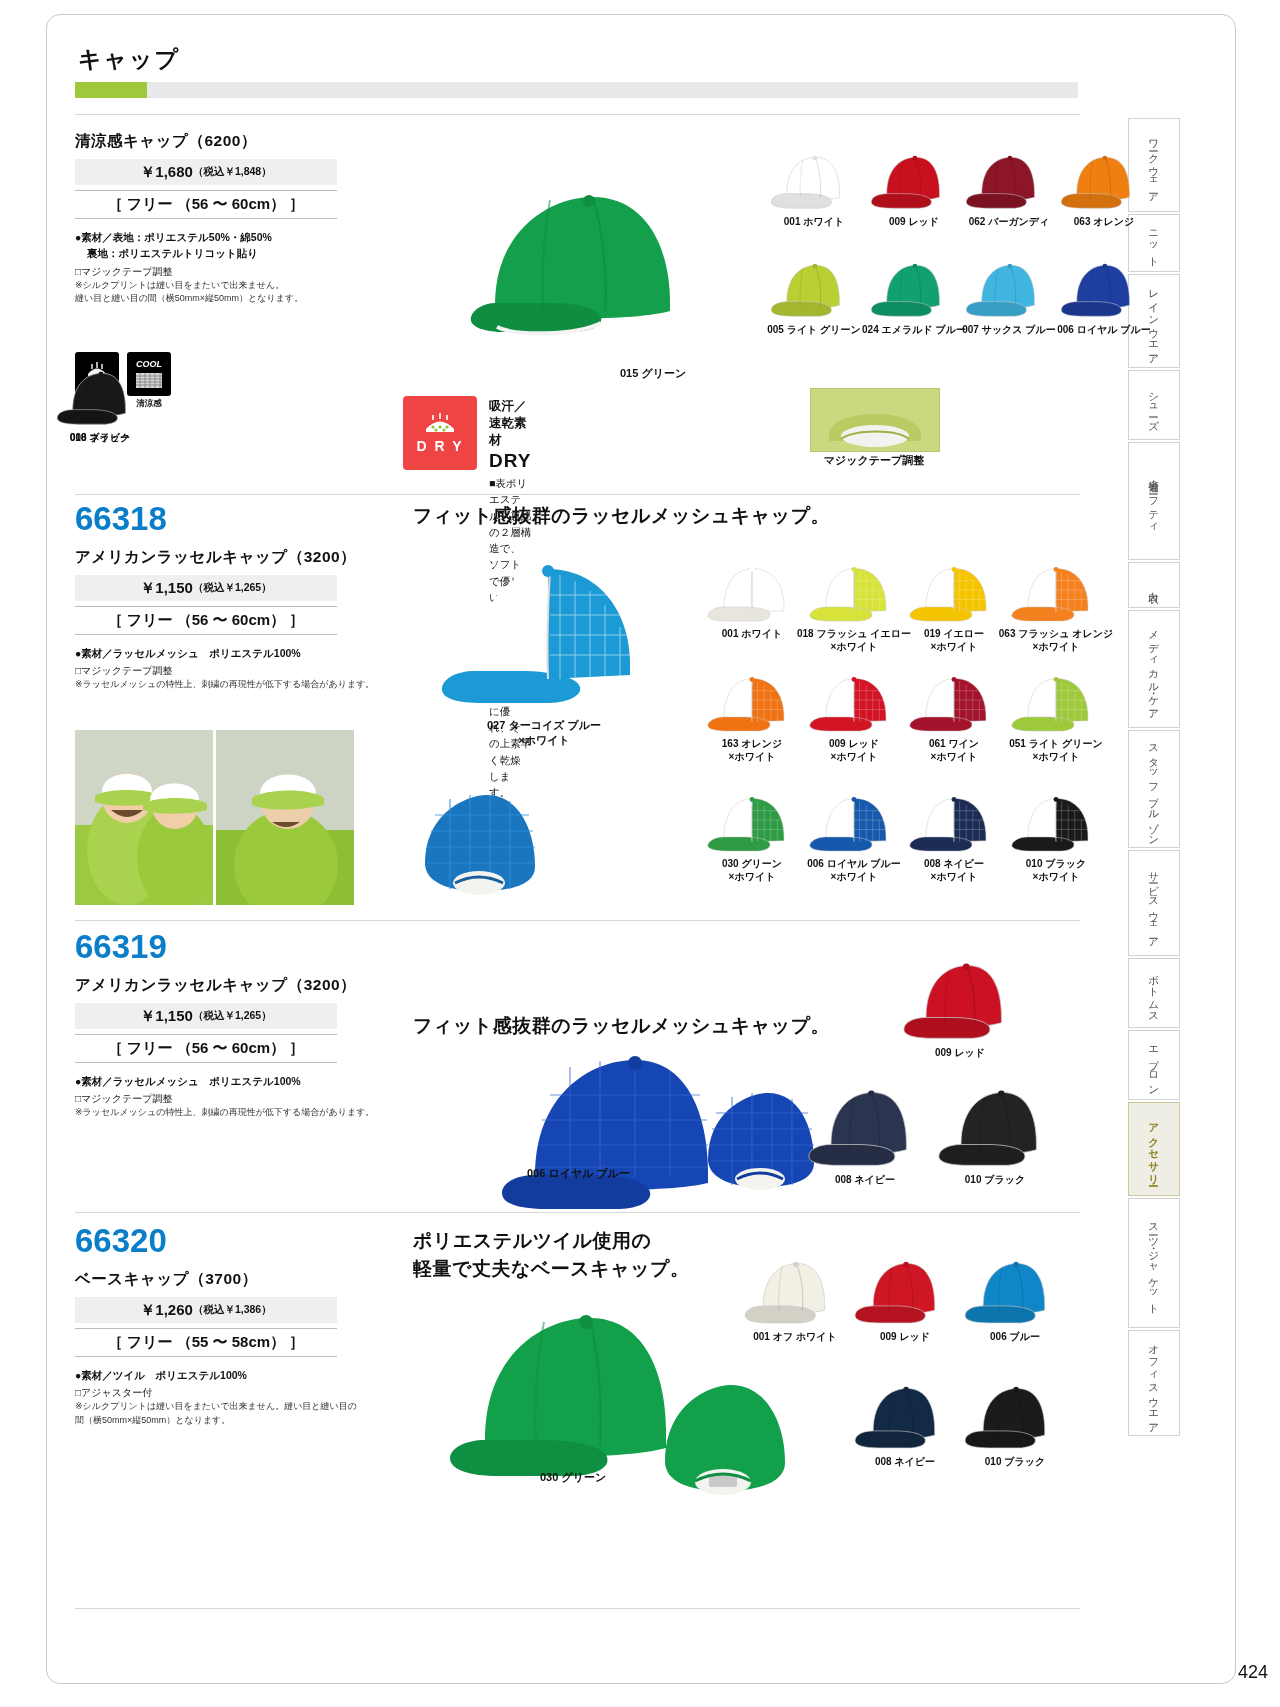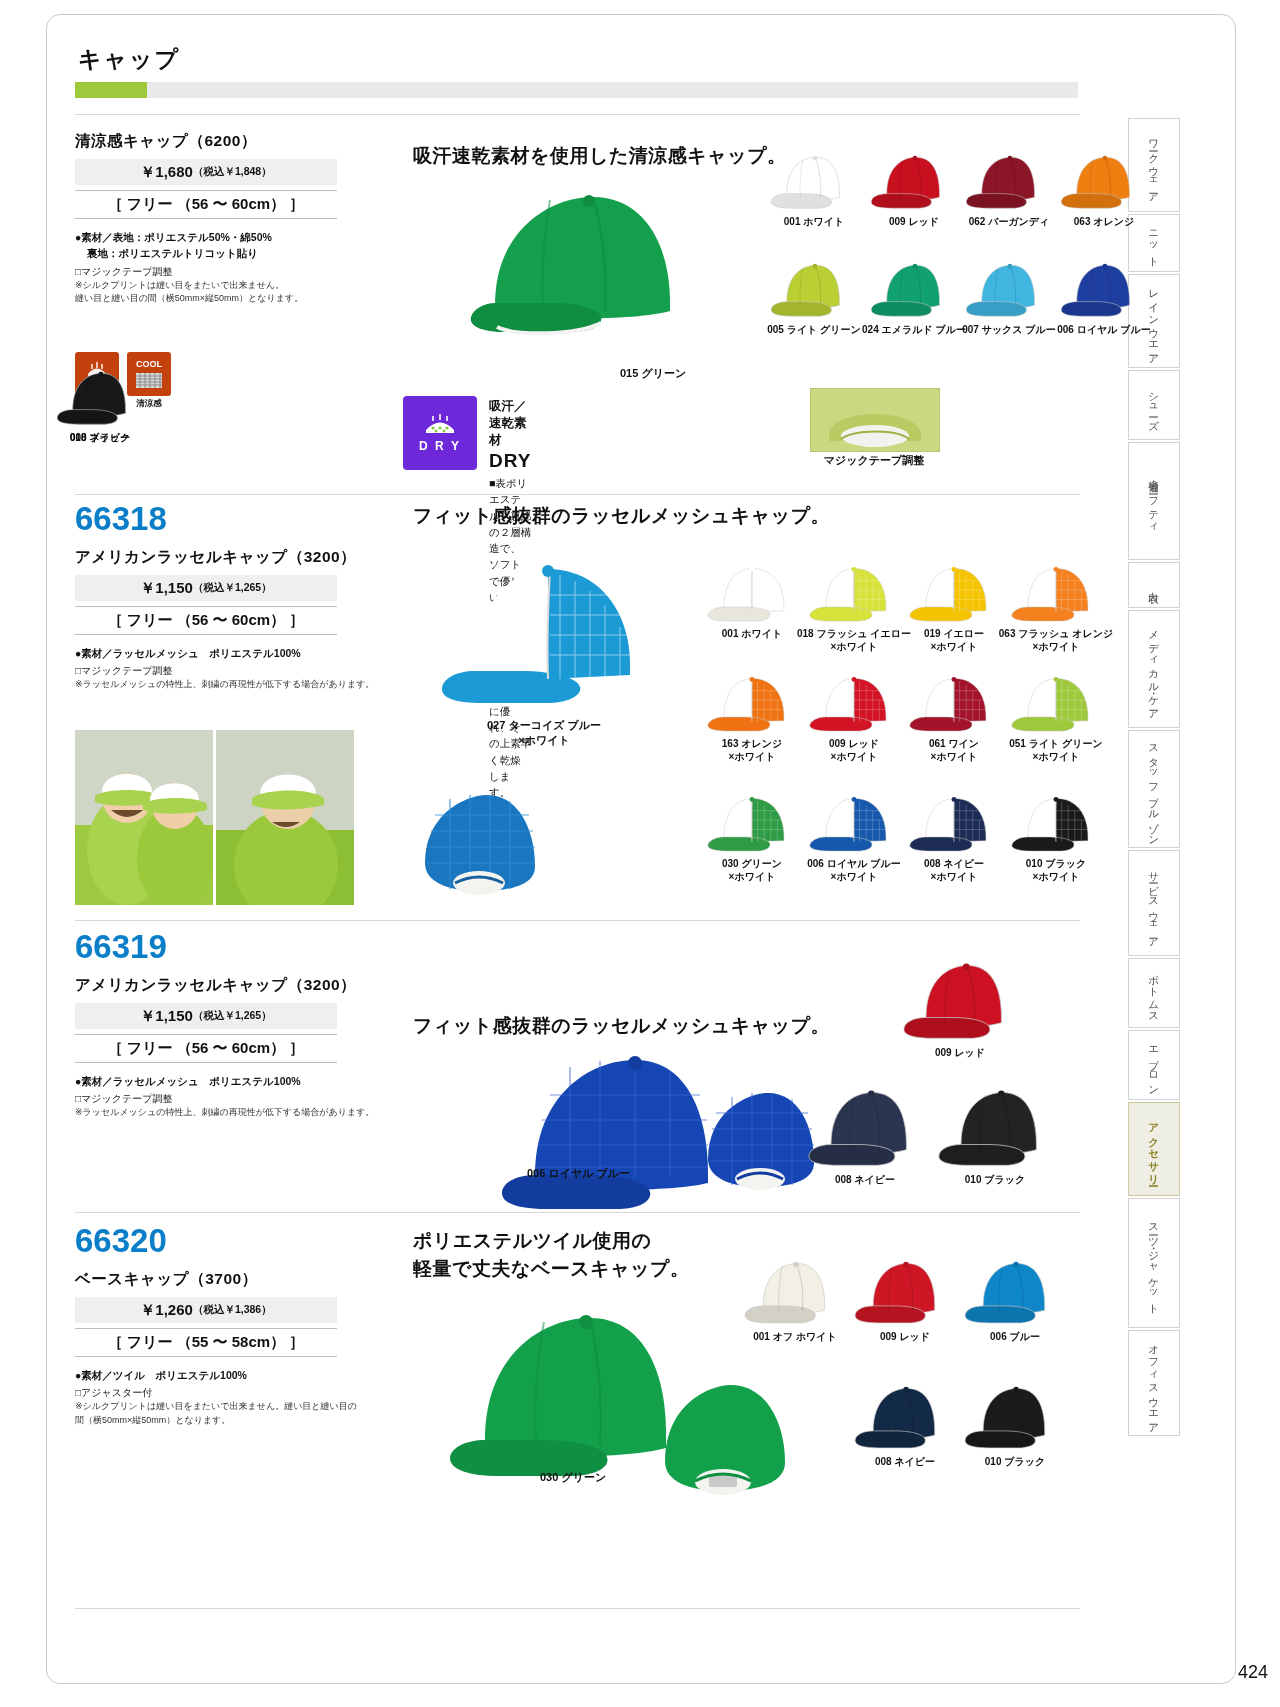--- a/index.html
+++ b/index.html
@@ -62,31 +62,31 @@
   .capwrap{position:absolute;}
   .swatch{position:absolute;text-align:center;}
   .swatch .lbl{font-size:10px;margin-top:2px;line-height:1.25;white-space:nowrap;font-weight:bold;}
   .swatch .lbl .num{font-weight:bold;}
   .bigcap-label{position:absolute;font-size:11px;font-weight:bold;white-space:nowrap;}
 
   
   .icons{position:absolute;display:flex;gap:8px;}
   .iconbox{width:44px;text-align:center;}
   .iconbox .sq{
-    width:44px;height:44px;background:#c2410c;border-radius:3px;position:relative;
+    width:44px;height:44px;background:#000000;border-radius:3px;position:relative;
     display:flex;flex-direction:column;align-items:center;justify-content:flex-end;
-    color:#fff;font-size:9px;font-weight:bold;padding-bottom:3px;box-sizing:border-box;
+    color:#fff;font-size:9px;font-weight:bold;padding-bottom:3px;box-sizing:border-box;font-style:italic;
   }
   .iconbox .cap2{font-size:8.5px;margin-top:2px;color:#222;font-weight:bold;}
 
   .drybox{position:absolute;}
   .drybox .gbox{
-    width:74px;height:74px;background:#6d28d9;border-radius:4px;color:#fff;
+    width:74px;height:74px;background:#ef4444;border-radius:4px;color:#fff;
     display:flex;flex-direction:column;align-items:center;justify-content:center;
-    font-size:12px;font-weight:bold;letter-spacing:2px;
+    font-size:14px;font-weight:bold;letter-spacing:2px;
   }
   .drybox .dtext{position:absolute;left:86px;top:2px;}
   .drybox .dtitle{font-size:12.5px;font-weight:bold;}
   .drybox .dbig{font-size:19px;font-weight:bold;letter-spacing:1px;margin-top:1px;}
   .drybox .dlist{font-size:10.5px;line-height:1.55;margin-top:3px;}
 
   .photos{position:absolute;display:flex;gap:3px;}
   .photo{width:138px;height:175px;position:relative;overflow:hidden;background:#cfd8c9;}
 
   .pageno{position:absolute;right:52px;bottom:24px;font-size:18px;font-weight:normal;}
@@ -189,21 +189,20 @@
           <g stroke="#8a8a8a" stroke-width="1">
             <path d="M2 5h26M2 8h26M2 11h26M2 14h26"></path>
             <path d="M6 2v15M11 2v15M16 2v15M21 2v15M26 2v15"></path>
           </g>
         </svg>
       </div>
       <div class="cap2">清涼感</div>
     </div>
   </div>
 
-  <div style="position:absolute;left:413px;top:143px;" class="headline">吸汗速乾素材を使用した清涼感キャップ。</div>
 
   <div class="capwrap" style="left:455px;top:175px;">
     <svg width="250" height="180" viewBox="0 0 250 180">
       <path d="M40 130 C40 55 95 22 138 22 C188 22 215 68 215 128 L215 136 C180 146 70 146 40 136 Z" fill="#139f4b"></path>
       <path d="M40 128 C30 128 18 134 16 142 C14 151 26 156 46 157 L120 157 C138 156 148 150 146 142 C144 133 120 128 96 128 Z" fill="#0f8d41"></path>
       <path d="M42 152 C60 161 120 161 146 148" fill="none" stroke="#f3f3f3" stroke-width="4"></path>
       <path d="M138 24 C150 60 152 110 150 137" fill="none" stroke="#0d8a3f" stroke-width="2" opacity=".6"></path>
       <path d="M95 25 C88 65 86 110 88 138" fill="none" stroke="#0d8a3f" stroke-width="2" opacity=".5"></path>
       <circle cx="134" cy="26" r="6" fill="#0f8d41"></circle>
     </svg>

